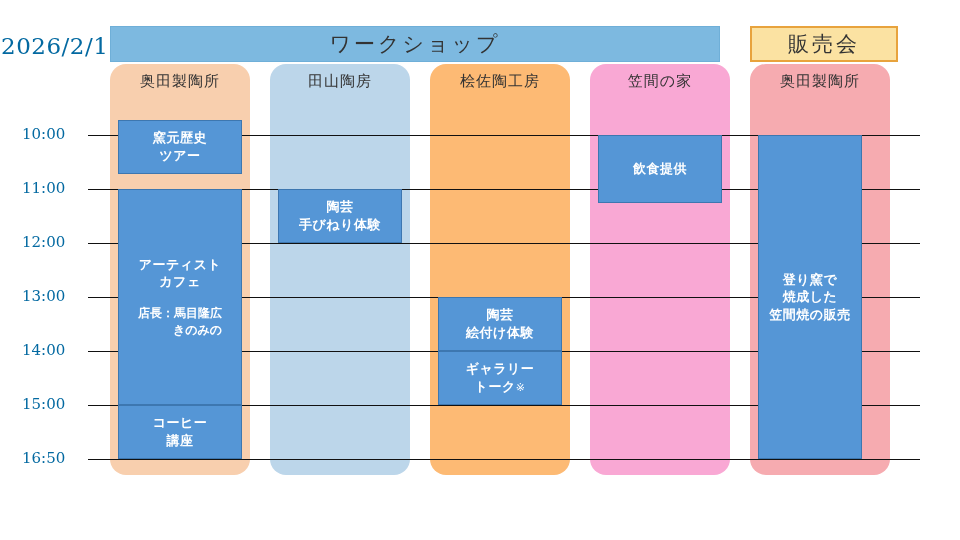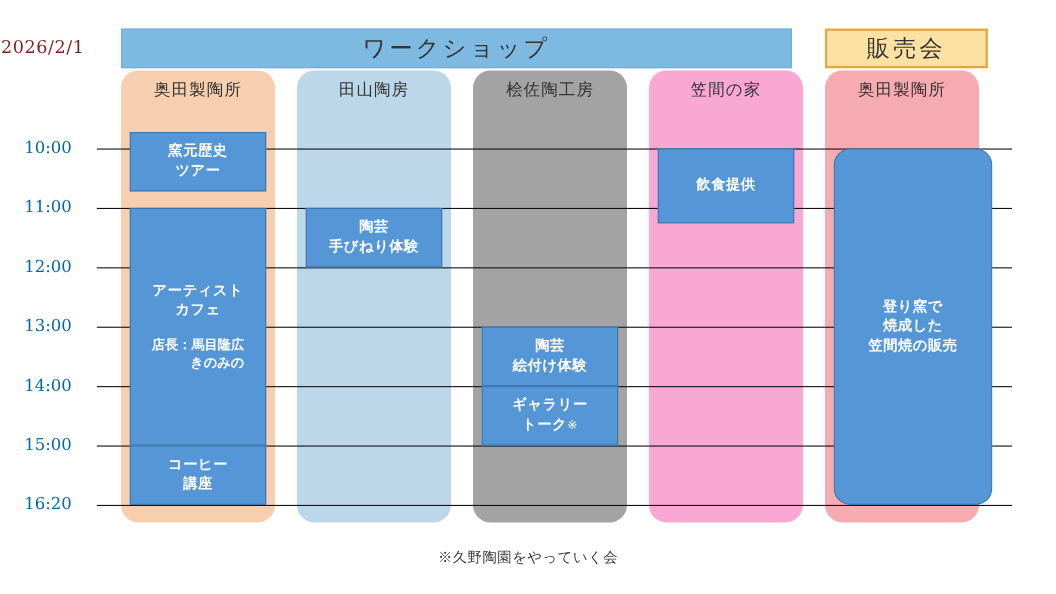--- a/index.html
+++ b/index.html
@@ -7,21 +7,21 @@
     width:960px;height:540px;background:#ffffff;overflow:hidden;
     font-family:"DejaVu Sans","Liberation Sans",sans-serif;
     color:#3a3a3a;position:relative;
   }
   .stage{position:absolute;left:0;top:0;width:960px;height:540px;}
 
   
   .date-label{
     position:absolute;left:1px;top:33px;width:96px;
     font-family:"DejaVu Serif","Liberation Serif",serif;
-    font-size:16px;color:#7f1d1d;letter-spacing:.5px;white-space:nowrap;
+    font-size:23px;color:#0369a1;letter-spacing:.5px;white-space:nowrap;
   }
 
   
   .banner{
     position:absolute;height:36px;box-sizing:border-box;
     display:flex;align-items:center;justify-content:center;
     font-family:"DejaVu Serif","Liberation Serif",serif;
     font-size:21px;color:#333;letter-spacing:3px;
   }
   .banner-workshop{left:110px;top:26px;width:610px;background:#7DB9E0;border:1px solid #6FAFD8;}
@@ -87,21 +87,21 @@
         <span>販売会</span>
       </div>
     </div>
   <div id="tracks-layer">
       <div class="track" style="left: 110px; background: rgb(248, 207, 174);">
         <div class="track-head">奥田製陶所</div>
       </div>
       <div class="track" style="left: 270px; background: rgb(188, 214, 234);">
         <div class="track-head">田山陶房</div>
       </div>
-      <div class="track" style="left: 430px; background: #a3a3a3; padding-left: 36px;">
+      <div class="track" style="left: 430px; background: #fdba74; padding-left: 36px;">
         <div class="track-head">桧佐陶工房</div>
       </div>
       <div class="track" style="left: 590px; background: #f9a8d4;">
         <div class="track-head">笠間の家</div>
       </div>
       <div class="track" style="left: 750px; background: rgb(246, 171, 176);">
         <div class="track-head">奥田製陶所</div>
       </div>
     </div>
   <div id="axis-layer">
@@ -111,21 +111,21 @@
       <div class="tick-label" style="left: 22px; top: 179px;">11:00</div>
       <div class="tick-line" style="top: 243px;"></div>
       <div class="tick-label" style="left: 22px; top: 233px;">12:00</div>
       <div class="tick-line" style="top: 297px;"></div>
       <div class="tick-label" style="left: 22px; top: 287px;">13:00</div>
       <div class="tick-line" style="top: 351px;"></div>
       <div class="tick-label" style="left: 22px; top: 341px;">14:00</div>
       <div class="tick-line" style="top: 405px;"></div>
       <div class="tick-label" style="left: 22px; top: 395px;">15:00</div>
       <div class="tick-line" style="top: 459px;"></div>
-      <div class="tick-label" style="left: 22px; top: 449px;">16:20</div>
+      <div class="tick-label" style="left: 22px; top: 449px;">16:50</div>
     </div>
   <div id="events-layer">
       <div class="event" style="left: 118px; width: 124px; top: 120px; height: 54px;">
         <div>
           <span class="ev-line">窯元歴史</span>
           <span class="ev-line">ツアー</span>
         </div>
       </div>
       <div class="event" style="left: 118px; width: 124px; top: 189px; height: 216px;">
         <div>
@@ -159,23 +159,22 @@
         <div>
           <span class="ev-line">ギャラリー</span>
           <span class="ev-line">トーク<span class="ev-mark">※</span></span>
         </div>
       </div>
       <div class="event" style="left: 598px; width: 124px; top: 135px; height: 68px;">
         <div>
           <span class="ev-line">飲食提供</span>
         </div>
       </div>
-      <div class="event" style="left: 758px; width: 144px; top: 135px; height: 324px; border-radius: 15px;">
+      <div class="event" style="left: 758px; width: 104px; top: 135px; height: 324px;">
         <div>
           <span class="ev-line">登り窯で</span>
           <span class="ev-line">焼成した</span>
           <span class="ev-line">笠間焼の販売</span>
         </div>
       </div>
     </div>
 
-  <div class="footnote">※久野陶園をやっていく会</div>
 </div>
 
 </body></html>

